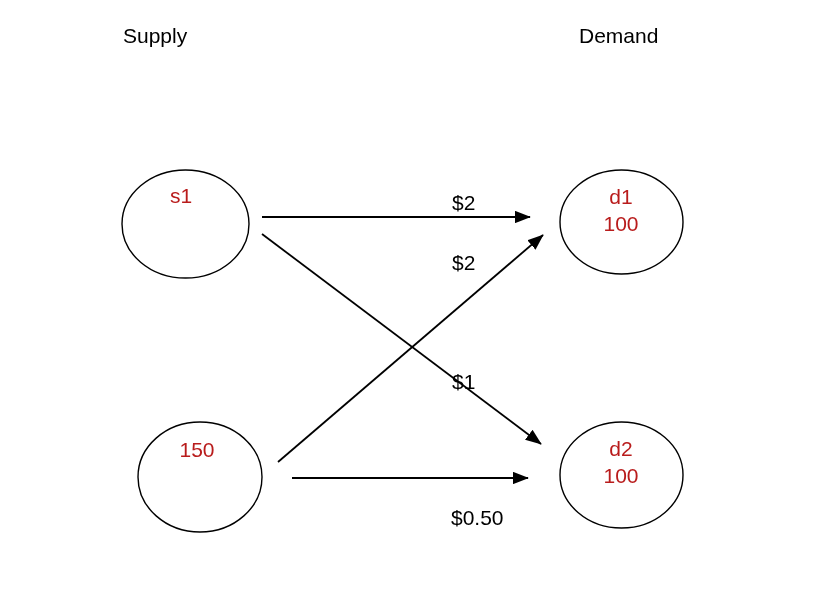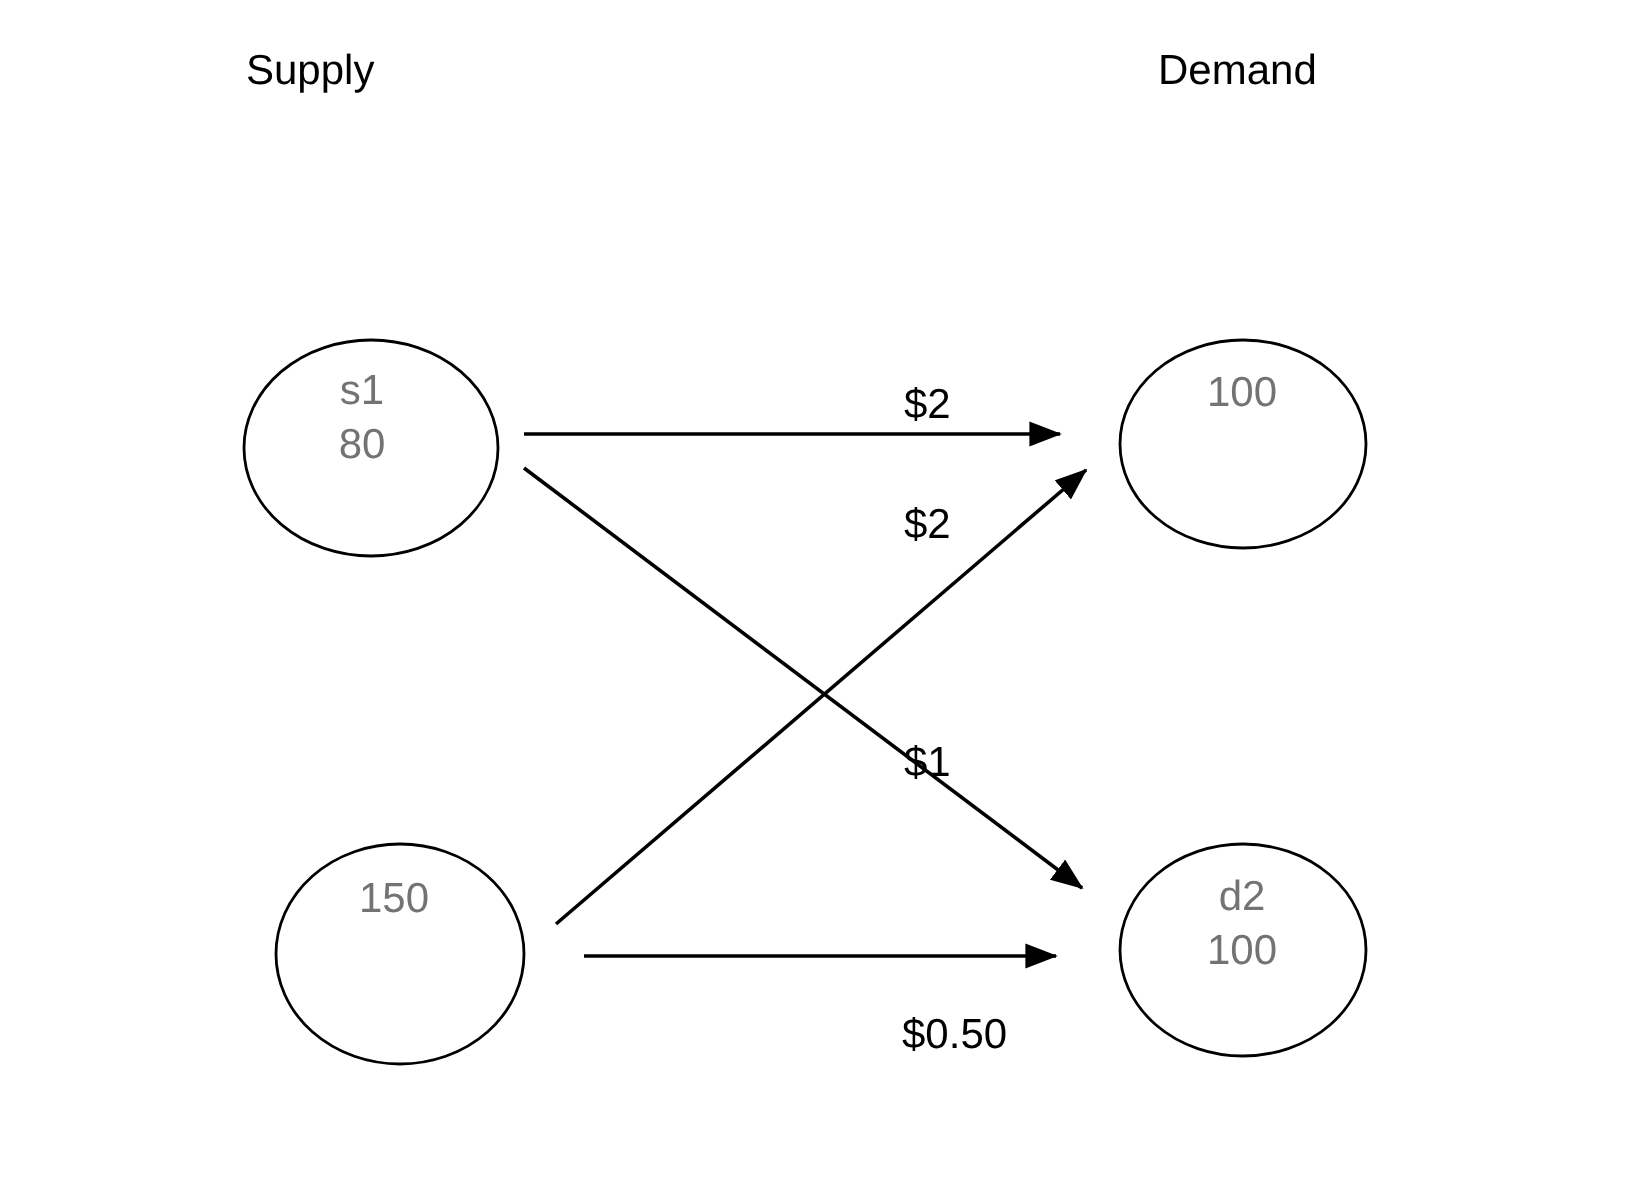--- a/index.html
+++ b/index.html
@@ -28,21 +28,21 @@
     color: #000000;
     white-space: nowrap;
     line-height: 1;
   }
   #header-supply { left: 123px; top: 25px; }
   #header-demand { left: 579px; top: 25px; }
 
   .node-label {
     position: absolute;
     text-align: center;
-    color: #737373;
+    color: #b91c1c;
     white-space: nowrap;
     line-height: 1.30;
     font-size: 21px;
   }
   .node-label .node-id { display: block; }
   .node-label .node-value { display: block; }
 
   #label-s1 { left: 122px; top: 182px; width: 118px; }
   #label-s2 { left: 138px; top: 436px; width: 118px; }
   #label-d1 { left: 562px; top: 183px; width: 118px; }
@@ -82,26 +82,26 @@
     <line x1="262" y1="234" x2="541" y2="444" stroke="#000000" stroke-width="1.8" marker-end="url(#arrowhead)"></line>
     <line x1="278" y1="462" x2="543" y2="235" stroke="#000000" stroke-width="1.8" marker-end="url(#arrowhead)"></line>
     <line x1="292" y1="478" x2="528" y2="478" stroke="#000000" stroke-width="1.8" marker-end="url(#arrowhead)"></line>
   </svg>
 
   <div class="col-header" id="header-supply">Supply</div>
   <div class="col-header" id="header-demand">Demand</div>
 
   <div class="node-label" id="label-s1">
     <span class="node-id">s1</span>
-    <span class="node-value">80</span>
   </div>
   <div class="node-label" id="label-s2">
     <span class="node-value">150</span>
   </div>
   <div class="node-label" id="label-d1">
+    <span class="node-id">d1</span>
     <span class="node-value">100</span>
   </div>
   <div class="node-label" id="label-d2">
     <span class="node-id">d2</span>
     <span class="node-value">100</span>
   </div>
 
   <div class="edge-cost" id="cost-s1-d1">$2</div>
   <div class="edge-cost" id="cost-s2-d1">$2</div>
   <div class="edge-cost" id="cost-s1-d2">$1</div>

